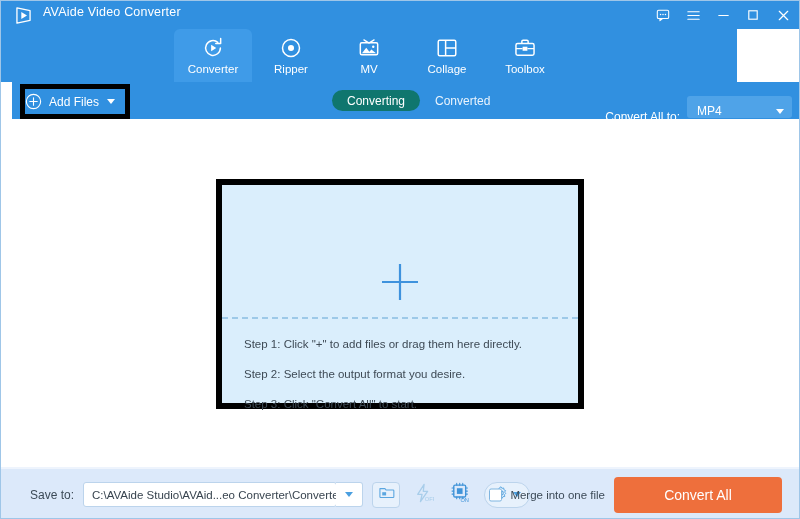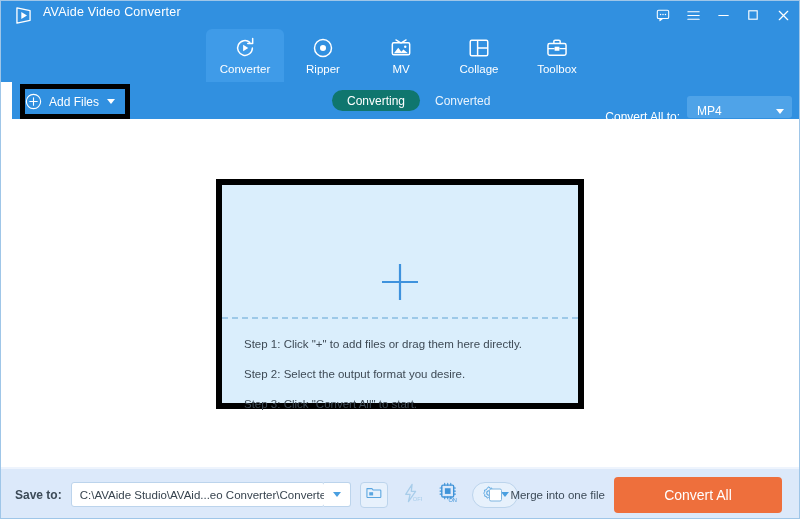--- a/index.html
+++ b/index.html
@@ -33,21 +33,21 @@
   .win-controls {
     position: absolute; right: 10px; top: 0; height: 28px;
     display: flex; align-items: center; gap: 14px;
   }
   .wc { width: 16px; height: 16px; display: flex; align-items: center; justify-content: center; cursor: pointer; }
   .wc svg { display: block; }
 
   
   .tabbar {
     position: absolute; left: 0; top: 28px;
-    width: 800px; height: 53px;
+    width: 736px; height: 53px;
     background: #3190e0;
     display: flex; align-items: flex-end; justify-content: center;
   }
   .tabs { display: flex; align-items: flex-end; gap: 0px; }
   .tab {
     width: 78px; height: 53px;
     display: flex; flex-direction: column; align-items: center; justify-content: center;
     gap: 3px; cursor: pointer; border-radius: 6px 6px 0 0;
   }
   .tab.active { background: #3f9be8; }
@@ -136,21 +136,21 @@
   }
 
   
   .bottombar {
     position: absolute; left: 0; top: 466px;
     width: 800px; height: 53px;
     background: #dce9fa;
     border-top: 2px solid #eef4fd;
     display: flex; align-items: center;
   }
-  .saveto-label { margin-left: 14px; color: #3c4a57; font-size: 12px; font-weight: bold; }
+  .saveto-label { margin-left: 29px; color: #3c4a57; font-size: 12px; }
   .path-box {
     margin-left: 9px;
     width: 254px; height: 25px;
     background: #ffffff; border: 1px solid #bcd4ec; border-radius: 3px;
     display: flex; align-items: center; padding: 0 8px;
     overflow: hidden;
   }
   .path-text { color: #38444f; font-size: 11.5px; white-space: nowrap; }
   .path-caret-btn {
     width: 27px; height: 25px;

